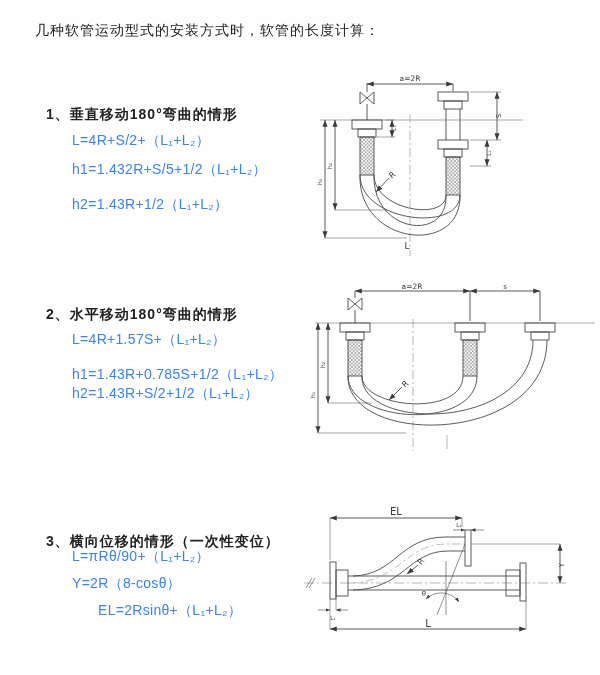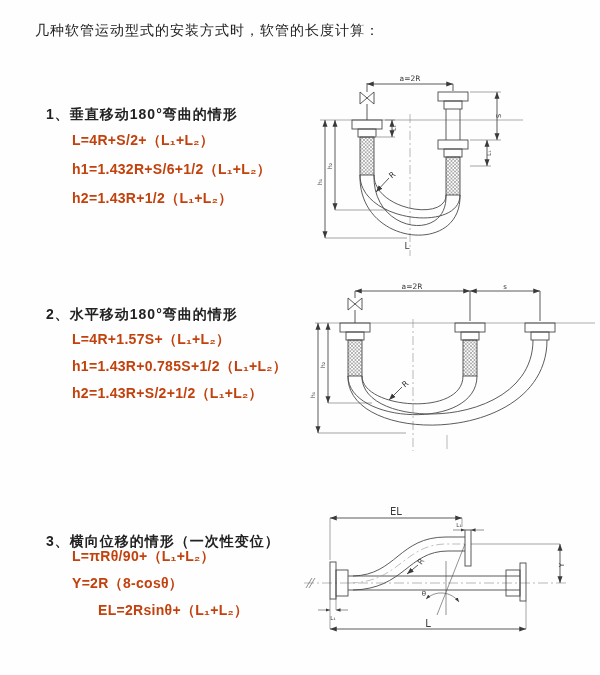--- a/index.html
+++ b/index.html
@@ -14,42 +14,42 @@
   .doc-title {
     position:absolute; left:35px; top:22px;
     font-size:14px; font-weight:normal; letter-spacing:1px;
   }
   .sec-head {
     position:absolute; left:46px;
     font-size:14px; font-weight:bold; letter-spacing:1px;text-align:right;
   }
   .formula {
     position:absolute; left:72px;
-    font-size:14px; font-weight:bold; color:#c2410c;
+    font-size:14px; font-weight:normal; color:#3b82f6;
     letter-spacing:0.3px;
   }
   .diagram { position:absolute; }
   svg text {
     font-family:"DejaVu Sans","Liberation Sans",sans-serif;
     fill:#3a3a3a;
   }
 </style>
 </head>
 <body>
 
 <div class="doc-title">几种软管运动型式的安装方式时，软管的长度计算：</div>
 
 <div class="sec-head" style="top:106px;">1、垂直移动180°弯曲的情形</div>
 <div class="formula" style="top:132px;">L=4R+S/2+（L₁+L₂）</div>
-<div class="formula" style="top:161px;">h1=1.432R+S/6+1/2（L₁+L₂）</div>
-<div class="formula" style="top:190px;">h2=1.43R+1/2（L₁+L₂）</div>
+<div class="formula" style="top:161px;">h1=1.432R+S/5+1/2（L₁+L₂）</div>
+<div class="formula" style="top:196px;">h2=1.43R+1/2（L₁+L₂）</div>
 
 <div class="sec-head" style="top:306px;">2、水平移动180°弯曲的情形</div>
 <div class="formula" style="top:331px;">L=4R+1.57S+（L₁+L₂）</div>
-<div class="formula" style="top:358px;">h1=1.43R+0.785S+1/2（L₁+L₂）</div>
+<div class="formula" style="top:366px;">h1=1.43R+0.785S+1/2（L₁+L₂）</div>
 <div class="formula" style="top:385px;">h2=1.43R+S/2+1/2（L₁+L₂）</div>
 
 <div class="sec-head" style="top:533px;">3、横向位移的情形（一次性变位）</div>
 <div class="formula" style="top:548px;">L=πRθ/90+（L₁+L₂）</div>
 <div class="formula" style="top:575px;">Y=2R（8-cosθ）</div>
 <div class="formula" style="top:602px;padding-left:26px;">EL=2Rsinθ+（L₁+L₂）</div>
 
 <svg class="diagram" style="left:315px; top:70px;" width="285" height="195" viewBox="0 0 285 195">
   <defs>
     <marker id="m1" viewBox="0 0 8 8" refX="7.5" refY="4" markerWidth="8" markerHeight="8" orient="auto-start-reverse">

